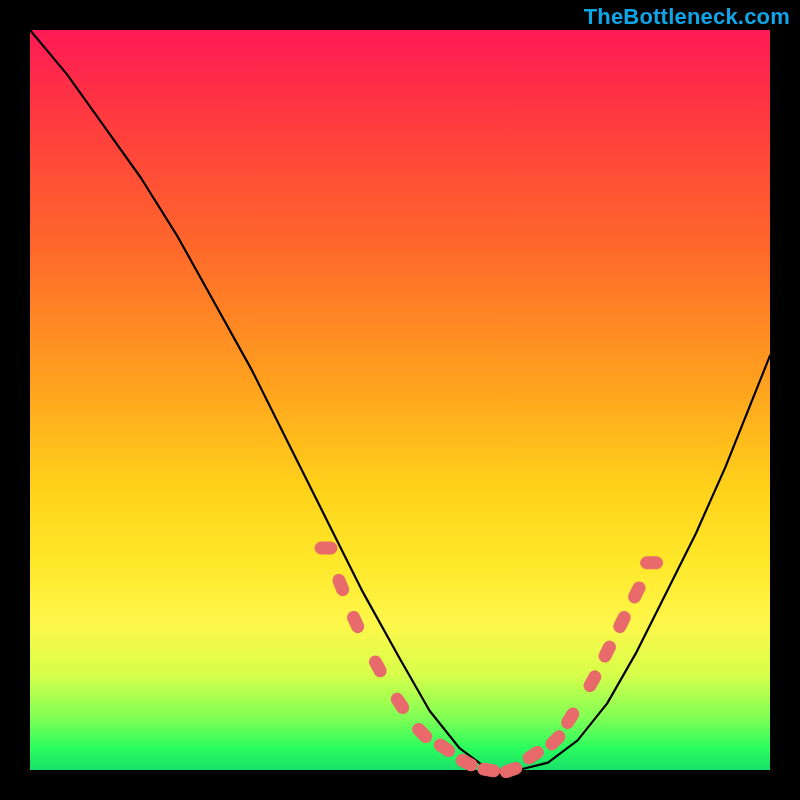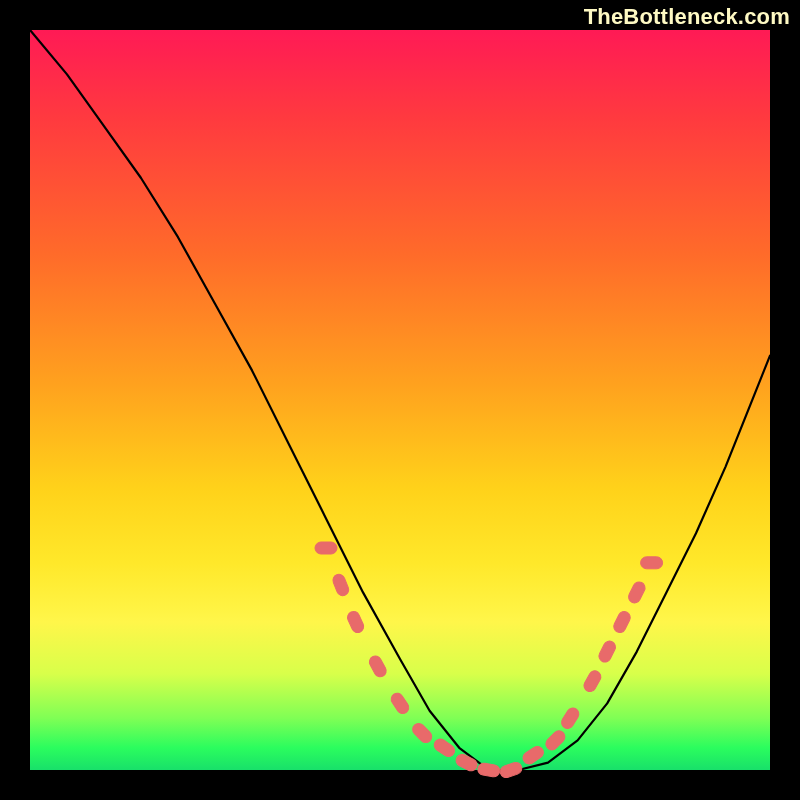--- a/index.html
+++ b/index.html
@@ -40,21 +40,21 @@
       #2bfd5e 97%,
       #18e06a 100%
     );
   }
   .watermark {
     position: absolute;
     top: 4px;
     right: 10px;
     font-size: 22px;
     font-weight: 600;
-    color: #fef9c3;
+    color: #0ea5e9;
     letter-spacing: 0.2px;
     user-select: none;
   }
   svg.curve {
     position: absolute;
     left: 0;
     top: 0;
     width: 740px;
     height: 740px;
     overflow: visible;

